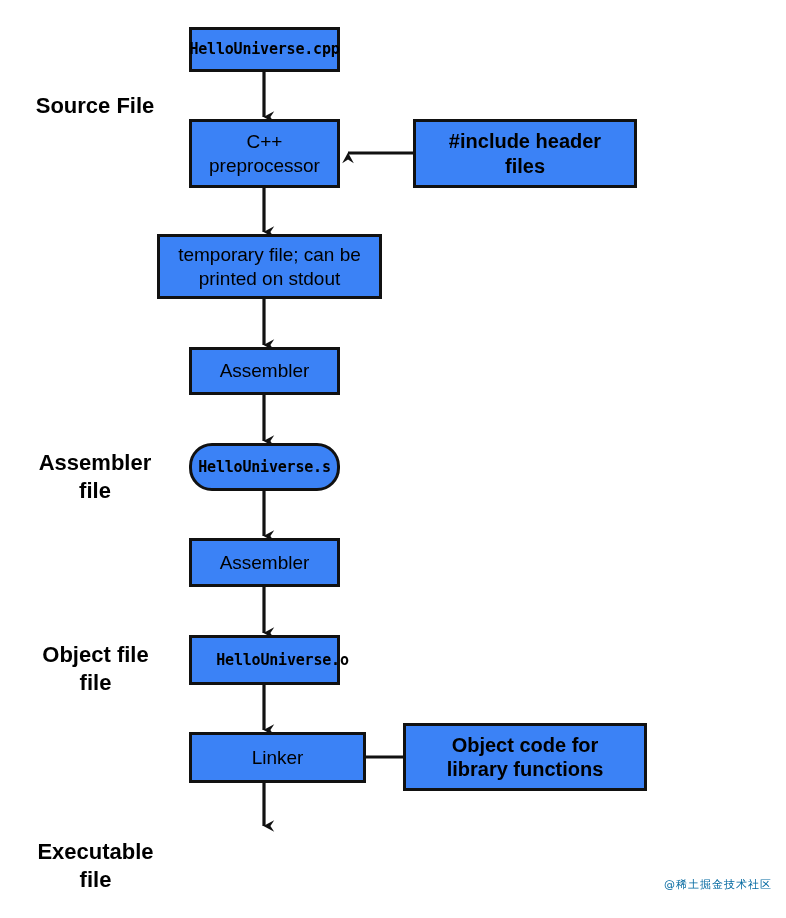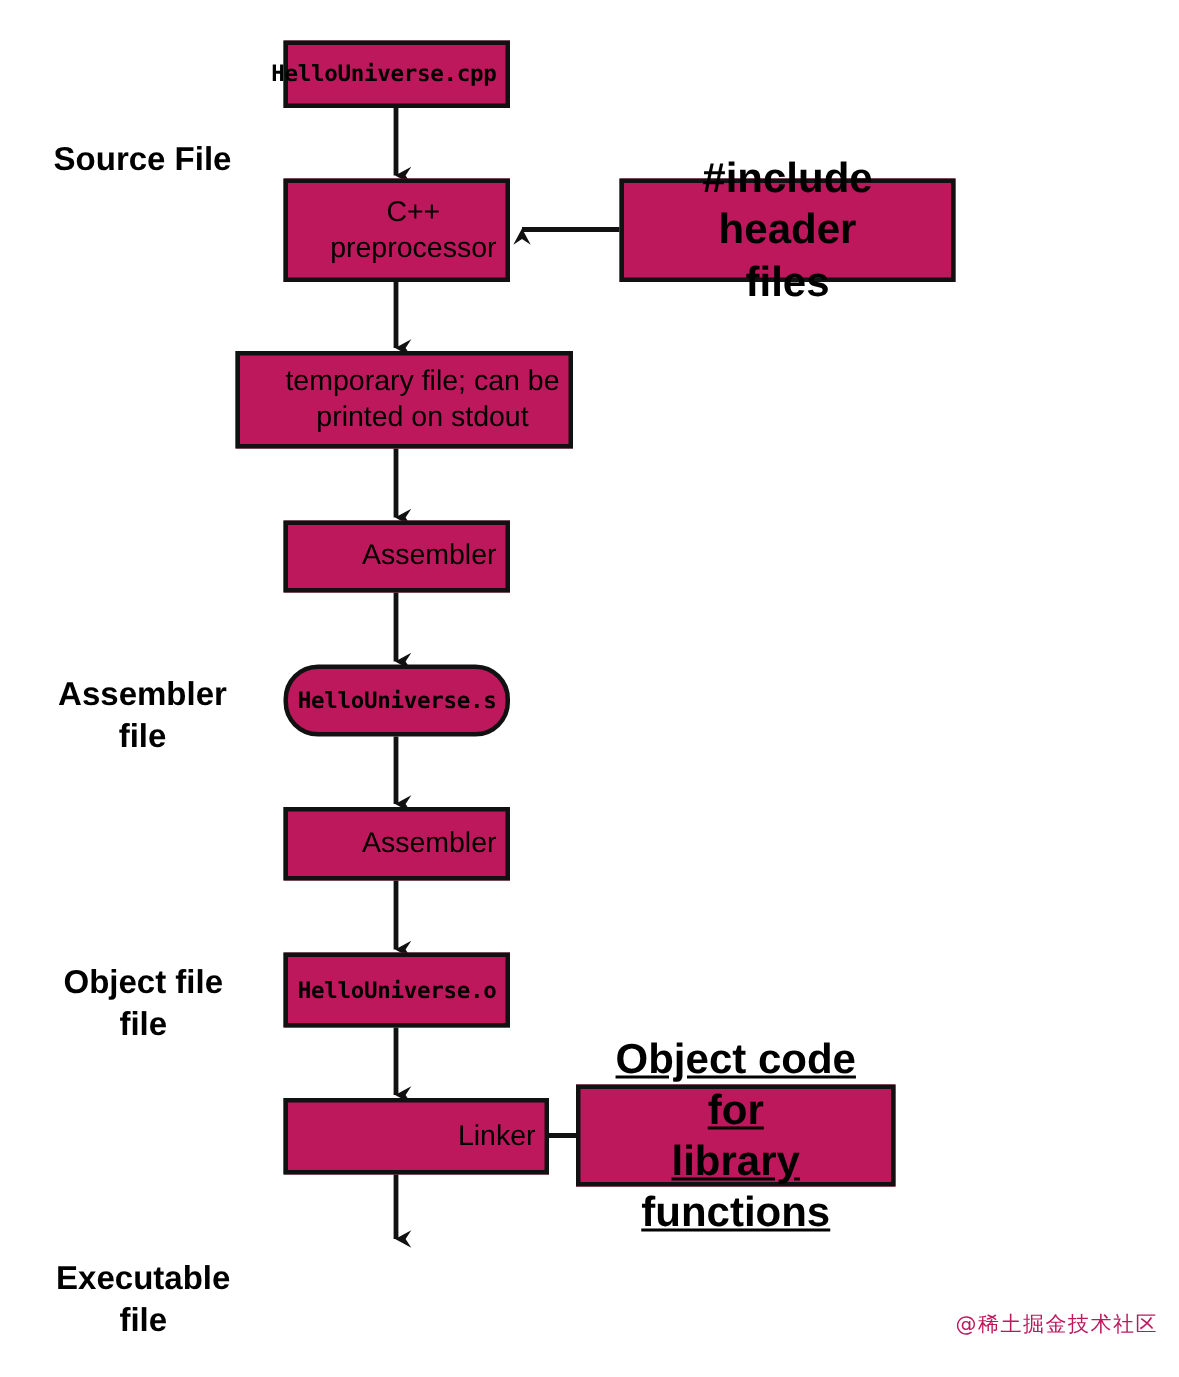--- a/index.html
+++ b/index.html
@@ -15,24 +15,24 @@
     position: relative;
     width: 786px;
     height: 918px;
     background: #ffffff;
     overflow: hidden;
   }
   .node {
     position: absolute;
     box-sizing: border-box;
     border: 3px solid #111111;
-    background: #be185d;
+    background: #3b82f6;
     display: flex;
     align-items: center;
-    justify-content: flex-end;
+    justify-content: center;
     text-align: center;
     line-height: 1.22;
   }
   .node .txt {
     display: block;
     white-space: pre-line;
     padding: 0 6px;
   }
   .mono .txt {
     font-family: "DejaVu Sans Mono", "Liberation Mono", monospace;
@@ -41,21 +41,21 @@
     letter-spacing: -0.2px;
   }
   .plain .txt {
     font-family: "Liberation Sans", sans-serif;
     font-weight: normal;
     font-size: 19px;
   }
   .strong .txt {
     font-family: "Liberation Sans", sans-serif;
     font-weight: bold;
-    font-size: 28px;
+    font-size: 20px;
   }
   .side-label {
     position: absolute;
     font-family: "Liberation Sans", sans-serif;
     font-weight: bold;
     font-size: 22px;
     line-height: 1.28;
     text-align: center;
     white-space: pre-line;
     color: #000000;
@@ -66,22 +66,22 @@
     top: 0;
     width: 786px;
     height: 918px;
     pointer-events: none;
   }
   .watermark {
     position: absolute;
     right: 14px;
     bottom: 26px;
     font-family: "DejaVu Sans", sans-serif;
-    font-size: 14px;
-    color: #be185d;
+    font-size: 11px;
+    color: #0369a1;
     letter-spacing: 1px;
     white-space: nowrap;
   }
 </style>
 </head>
 <body>
 
 <div id="canvas">
 
   <svg class="edges" viewBox="0 0 786 918">
@@ -148,21 +148,21 @@
   </div>
 
   <div class="node mono" style="left:189px; top:635px; width:151px; height:50px;padding-left:36px;">
     <span class="txt">HelloUniverse.o</span>
   </div>
 
   <div class="node plain" style="left:189px; top:732px; width:177px; height:51px;">
     <span class="txt">Linker</span>
   </div>
 
-  <div class="node strong" style="left:384px; top:723px; width:213px; height:68px;text-decoration:underline;">
+  <div class="node strong" style="left:403px; top:723px; width:244px; height:68px;">
     <span class="txt">Object code for
 library functions</span>
   </div>
 
 
   <div class="watermark">@稀土掘金技术社区</div>
 
 </div>
 
 </body></html>

